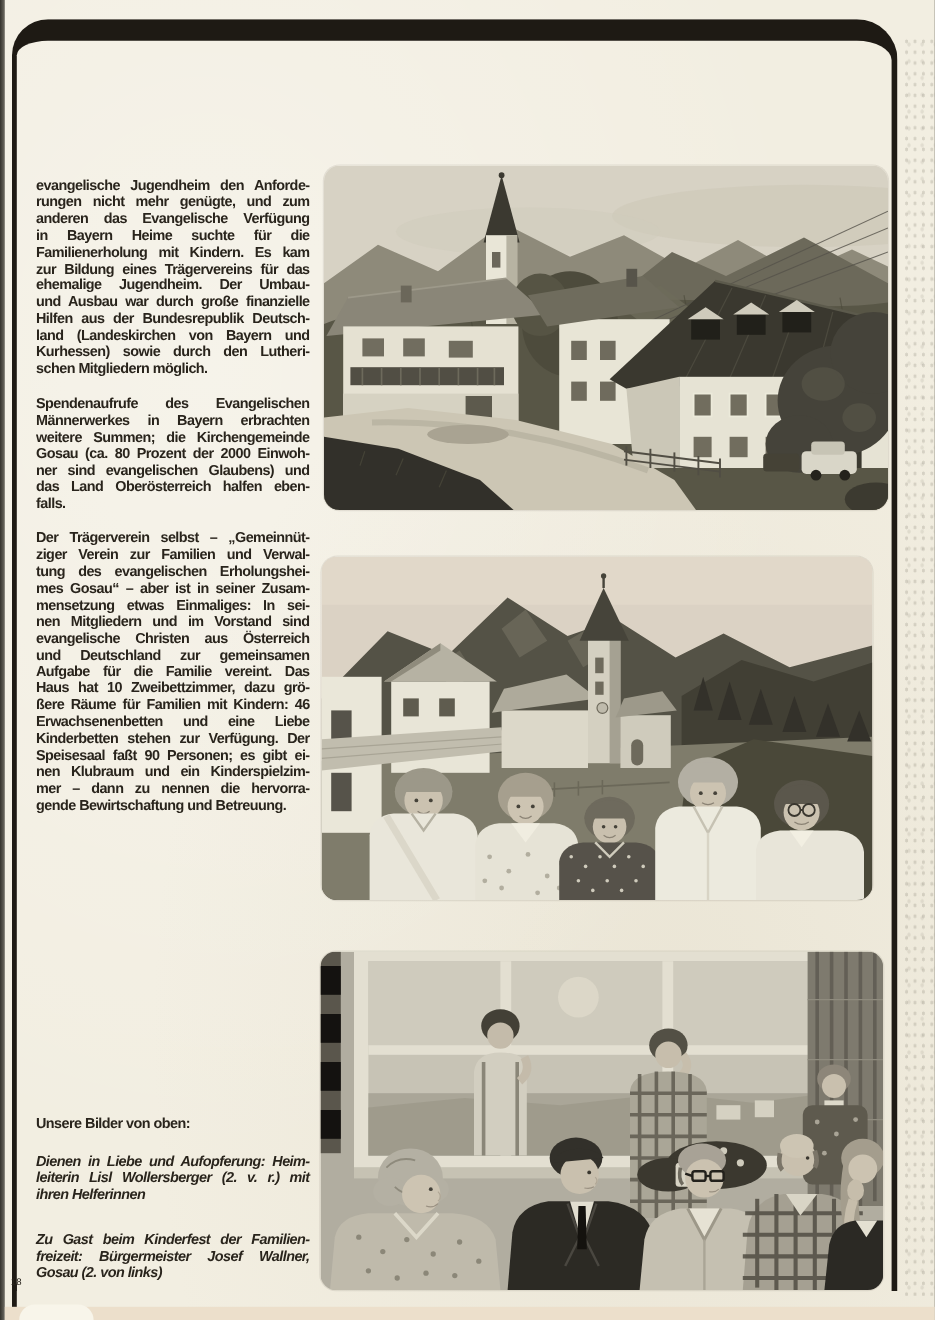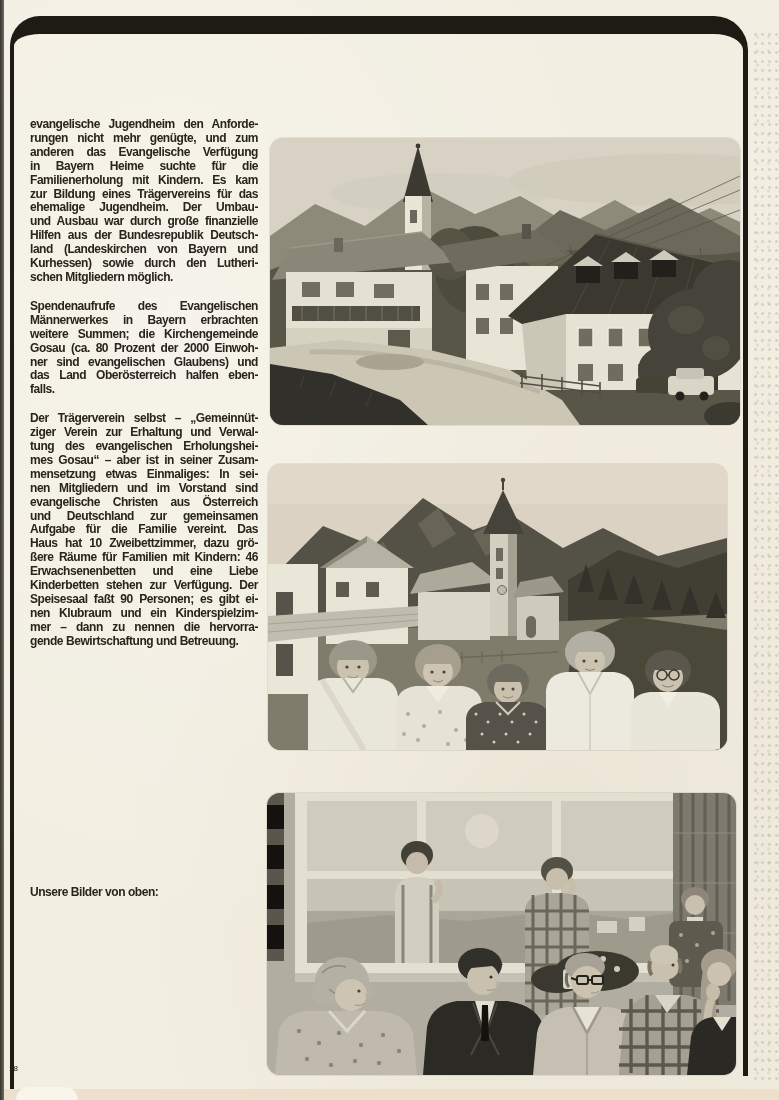--- a/index.html
+++ b/index.html
@@ -19,27 +19,27 @@
   .frame-ext{position:absolute;left:10px;top:1070px;width:4px;height:30px;background:#1e1a14;}
   .right-texture{position:absolute;right:0;top:30px;width:27px;height:1050px;opacity:.55;
     background-image:
       radial-gradient(rgba(100,95,82,.35) 1px, transparent 1.5px),
       radial-gradient(rgba(100,95,82,.22) 1px, transparent 1.7px);
     background-size:7px 9px, 11px 14px;}
   .bottom-strip{position:absolute;left:4px;bottom:0;width:775px;height:11px;background:#ecdfcb;}
   .bottom-corner{position:absolute;left:16px;bottom:0;width:62px;height:13px;
     background:#f8f5ea;border-radius:14px 14px 0 0;}
 
-  .article{position:absolute;left:30px;top:118px;width:228px;color:#29241c;
+  .article{position:absolute;left:30px;top:148px;width:228px;color:#29241c;
     font-size:12px;line-height:13.9px;font-weight:bold;letter-spacing:-0.45px;}
   .para{margin-bottom:15px;}
   .line{text-align:justify;text-align-last:justify;}
   .line.last{text-align-last:left;}
 
-  .captions{position:absolute;left:30px;top:886px;width:228px;color:#29241c;
+  .captions{position:absolute;left:30px;top:930px;width:228px;color:#29241c;
     font-size:12px;line-height:13.5px;font-weight:bold;letter-spacing:-0.45px;}
   .cap-intro{margin-bottom:18px;}
   .caption{font-style:italic;margin-bottom:25px;}
 
   .page-number{position:absolute;left:9px;top:1064px;font-size:8px;font-weight:normal;color:#29241c;}
 
   .photo{position:absolute;border-radius:13px;overflow:hidden;
     box-shadow:0 0 0 1px rgba(70,62,48,.10);}
   #photo1{left:270px;top:138px;width:470px;height:287px;}
   #photo2{left:268px;top:464px;width:459px;height:286px;}
@@ -75,21 +75,21 @@
       <div class="line">Spendenaufrufe des Evangelischen</div>
       <div class="line">Männerwerkes in Bayern erbrachten</div>
       <div class="line">weitere Summen; die Kirchengemeinde</div>
       <div class="line">Gosau (ca. 80 Prozent der 2000 Einwoh-</div>
       <div class="line">ner sind evangelischen Glaubens) und</div>
       <div class="line">das Land Oberösterreich halfen eben-</div>
       <div class="line last">falls.</div>
     </div>
     <div class="para">
       <div class="line">Der Trägerverein selbst – „Gemeinnüt-</div>
-      <div class="line">ziger Verein zur Erhaltung und Verwal-</div>
+      <div class="line">ziger Verein zur Familien und Verwal-</div>
       <div class="line">tung des evangelischen Erholungshei-</div>
       <div class="line">mes Gosau“ – aber ist in seiner Zusam-</div>
       <div class="line">mensetzung etwas Einmaliges: In sei-</div>
       <div class="line">nen Mitgliedern und im Vorstand sind</div>
       <div class="line">evangelische Christen aus Österreich</div>
       <div class="line">und Deutschland zur gemeinsamen</div>
       <div class="line">Aufgabe für die Familie vereint. Das</div>
       <div class="line">Haus hat 10 Zweibettzimmer, dazu grö-</div>
       <div class="line">ßere Räume für Familien mit Kindern: 46</div>
       <div class="line">Erwachsenenbetten und eine Liebe</div>
@@ -97,20 +97,30 @@
       <div class="line">Speisesaal faßt 90 Personen; es gibt ei-</div>
       <div class="line">nen Klubraum und ein Kinderspielzim-</div>
       <div class="line">mer – dann zu nennen die hervorra-</div>
       <div class="line last">gende Bewirtschaftung und Betreuung.</div>
     </div>
   </div>
 
 <div class="captions">
   <div class="cap-intro">Unsere Bilder von oben:</div>
   <div>
+      <div class="caption">
+        <div class="line">Dienen in Liebe und Aufopferung: Heim-</div>
+        <div class="line">leiterin Lisl Wollersberger (2. v. r.) mit</div>
+        <div class="line last">ihren Helferinnen</div>
+      </div>
+      <div class="caption">
+        <div class="line">Zu Gast beim Kinderfest der Familien-</div>
+        <div class="line">freizeit: Bürgermeister Josef Wallner,</div>
+        <div class="line last">Gosau (2. von links)</div>
+      </div>
     </div>
 </div>
 
 <div class="page-number">18</div>
 
 <div class="photo" id="photo1">
 <svg viewBox="0 0 470 287">
   <rect width="470" height="287" fill="#d7d2c4"></rect>
   <ellipse cx="400" cy="42" rx="160" ry="26" fill="#ccc6b6" opacity="0.55"></ellipse>
   <ellipse cx="170" cy="55" rx="110" ry="20" fill="#d0cbbc" opacity="0.5"></ellipse>

